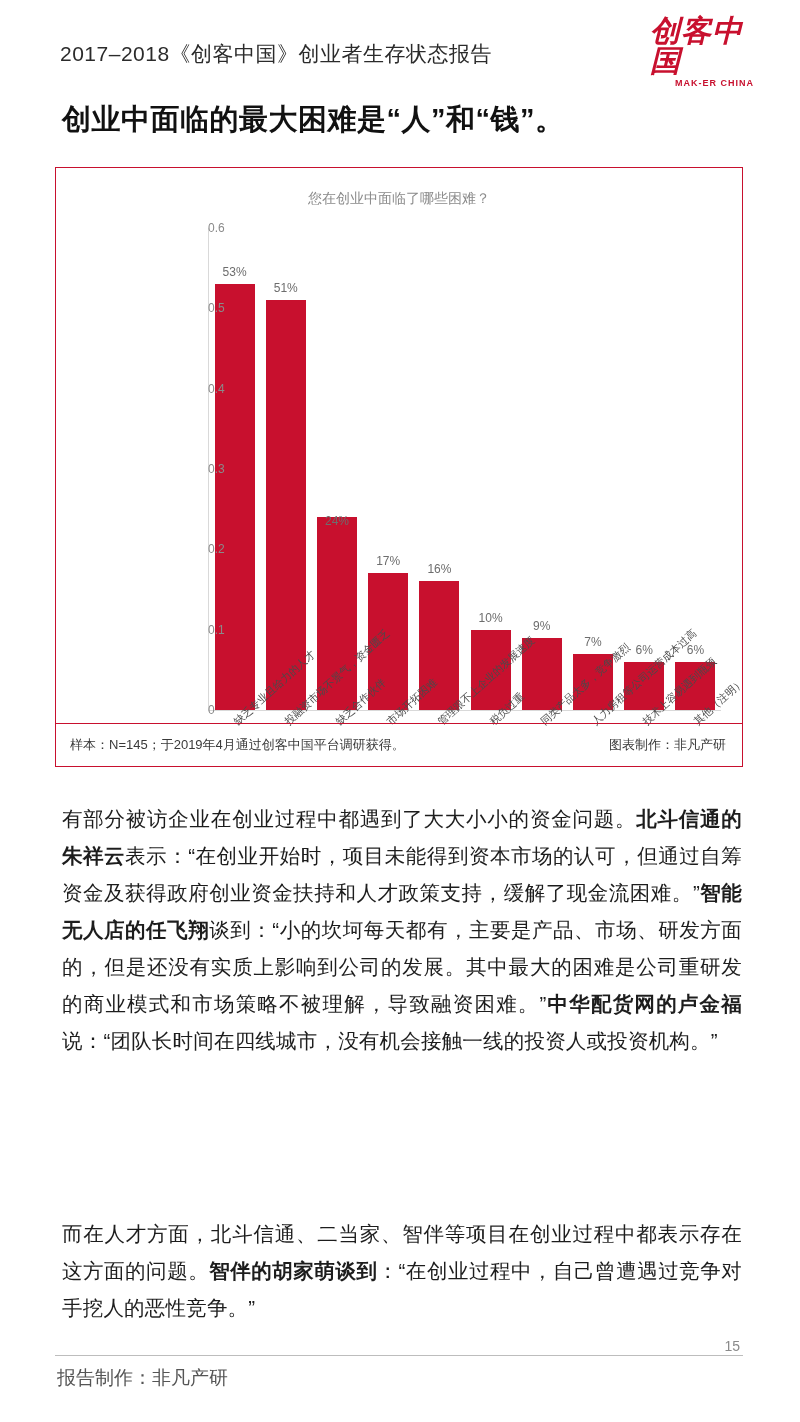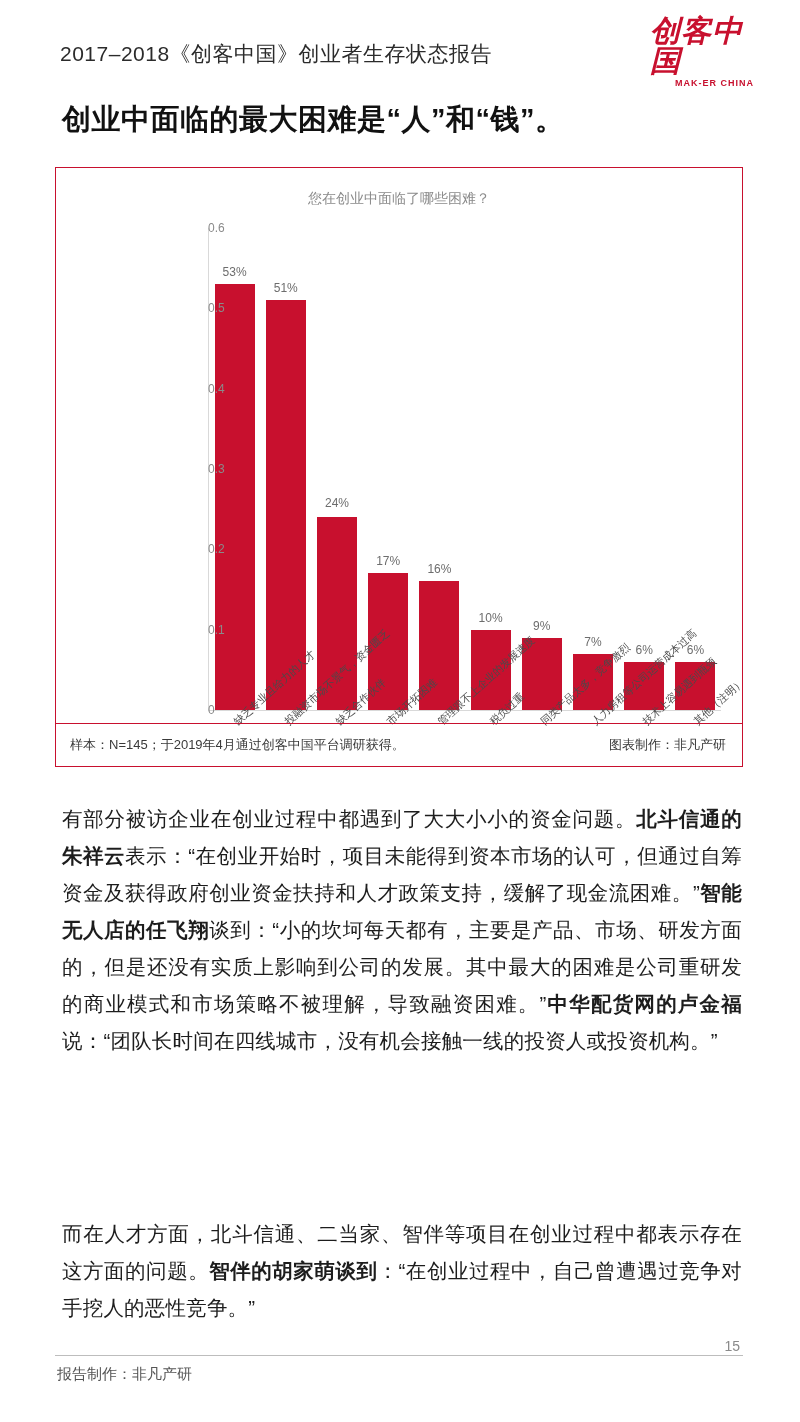--- a/index.html
+++ b/index.html
@@ -204,21 +204,21 @@
     left: 55px;
     top: 1355px;
     width: 688px;
     height: 1px;
     background: #bdbdbd;
   }
   .page-footer-text {
     position: absolute;
     left: 57px;
     top: 1365px;
-    font-size: 15px;
+    font-size: 19px;
     color: #555;
   }
   .page-number {
     position: absolute;
     right: 60px;
     top: 1338px;
     font-size: 14px;
     color: #8a8a8a;
   }
 </style>
@@ -245,21 +245,21 @@
         <div class="bar-slot" style="left: 0px; width: 51.2px; height: 482px;">
           <div class="bar" style="height: 425.767px; left: 5.6px; background: rgb(200, 16, 46);"></div>
           <div class="bar-value" style="width: 51.2px; bottom: 430.767px;">53%</div>
         </div>
         <div class="bar-slot" style="left: 51.2px; width: 51.2px; height: 482px;">
           <div class="bar" style="height: 409.7px; left: 5.6px; background: rgb(200, 16, 46);"></div>
           <div class="bar-value" style="width: 51.2px; bottom: 414.7px;">51%</div>
         </div>
         <div class="bar-slot" style="left: 102.4px; width: 51.2px; height: 482px;">
           <div class="bar" style="height: 192.8px; left: 5.6px; background: rgb(200, 16, 46);"></div>
-          <div class="bar-value" style="width: 51.2px; bottom: 200px;">24%</div>
+          <div class="bar-value" style="width: 51.2px; bottom: 182px;">24%</div>
         </div>
         <div class="bar-slot" style="left: 153.6px; width: 51.2px; height: 482px;">
           <div class="bar" style="height: 136.567px; left: 5.6px; background: rgb(200, 16, 46);"></div>
           <div class="bar-value" style="width: 51.2px; bottom: 141.567px;">17%</div>
         </div>
         <div class="bar-slot" style="left: 204.8px; width: 51.2px; height: 482px;">
           <div class="bar" style="height: 128.533px; left: 5.6px; background: rgb(200, 16, 46);"></div>
           <div class="bar-value" style="width: 51.2px; bottom: 133.533px;">16%</div>
         </div>
         <div class="bar-slot" style="left: 256px; width: 51.2px; height: 482px;">

